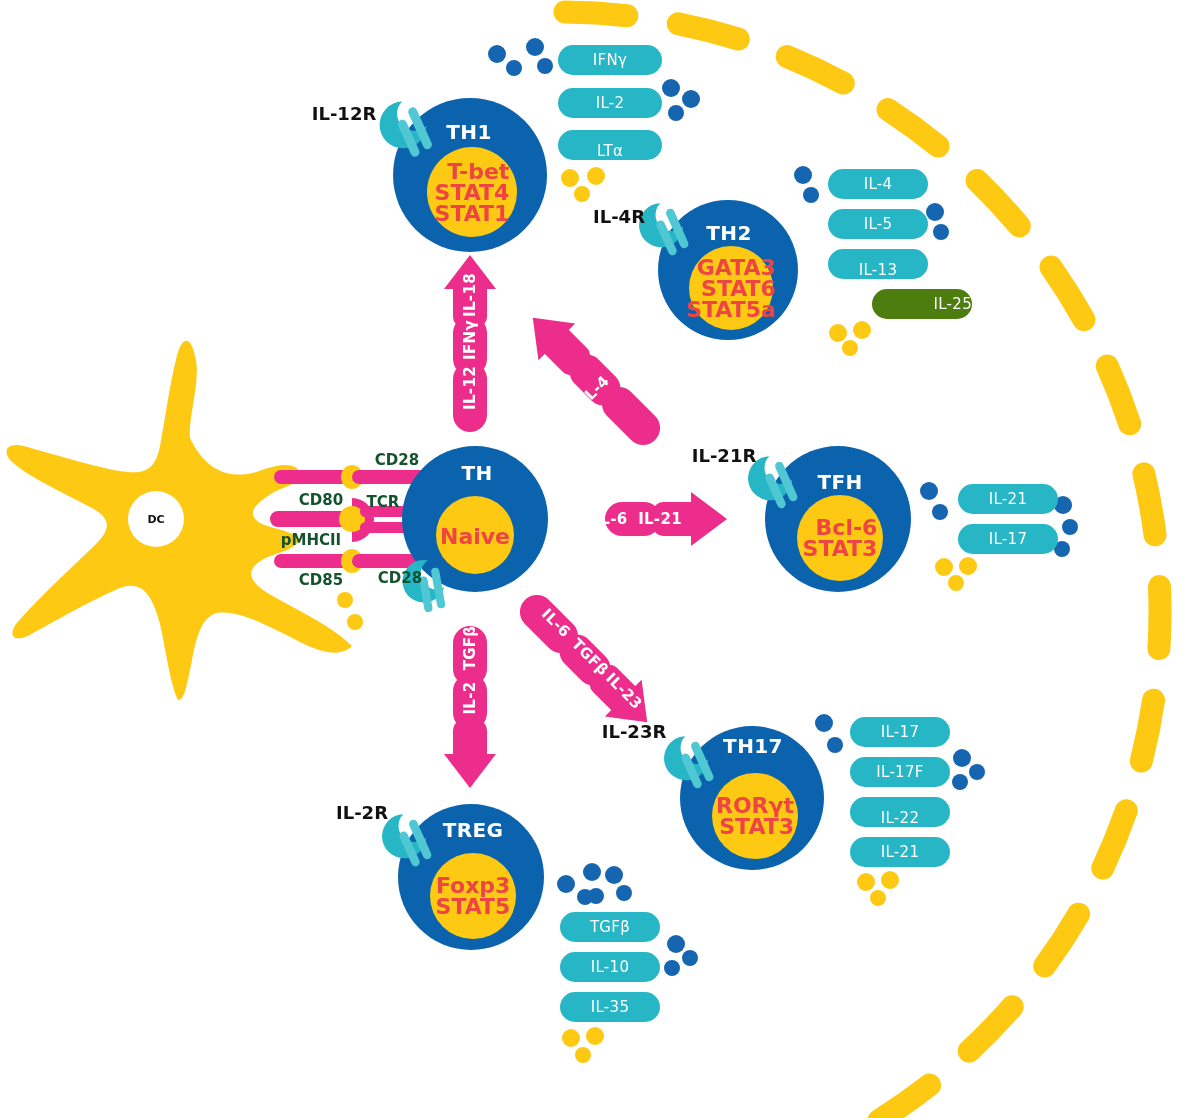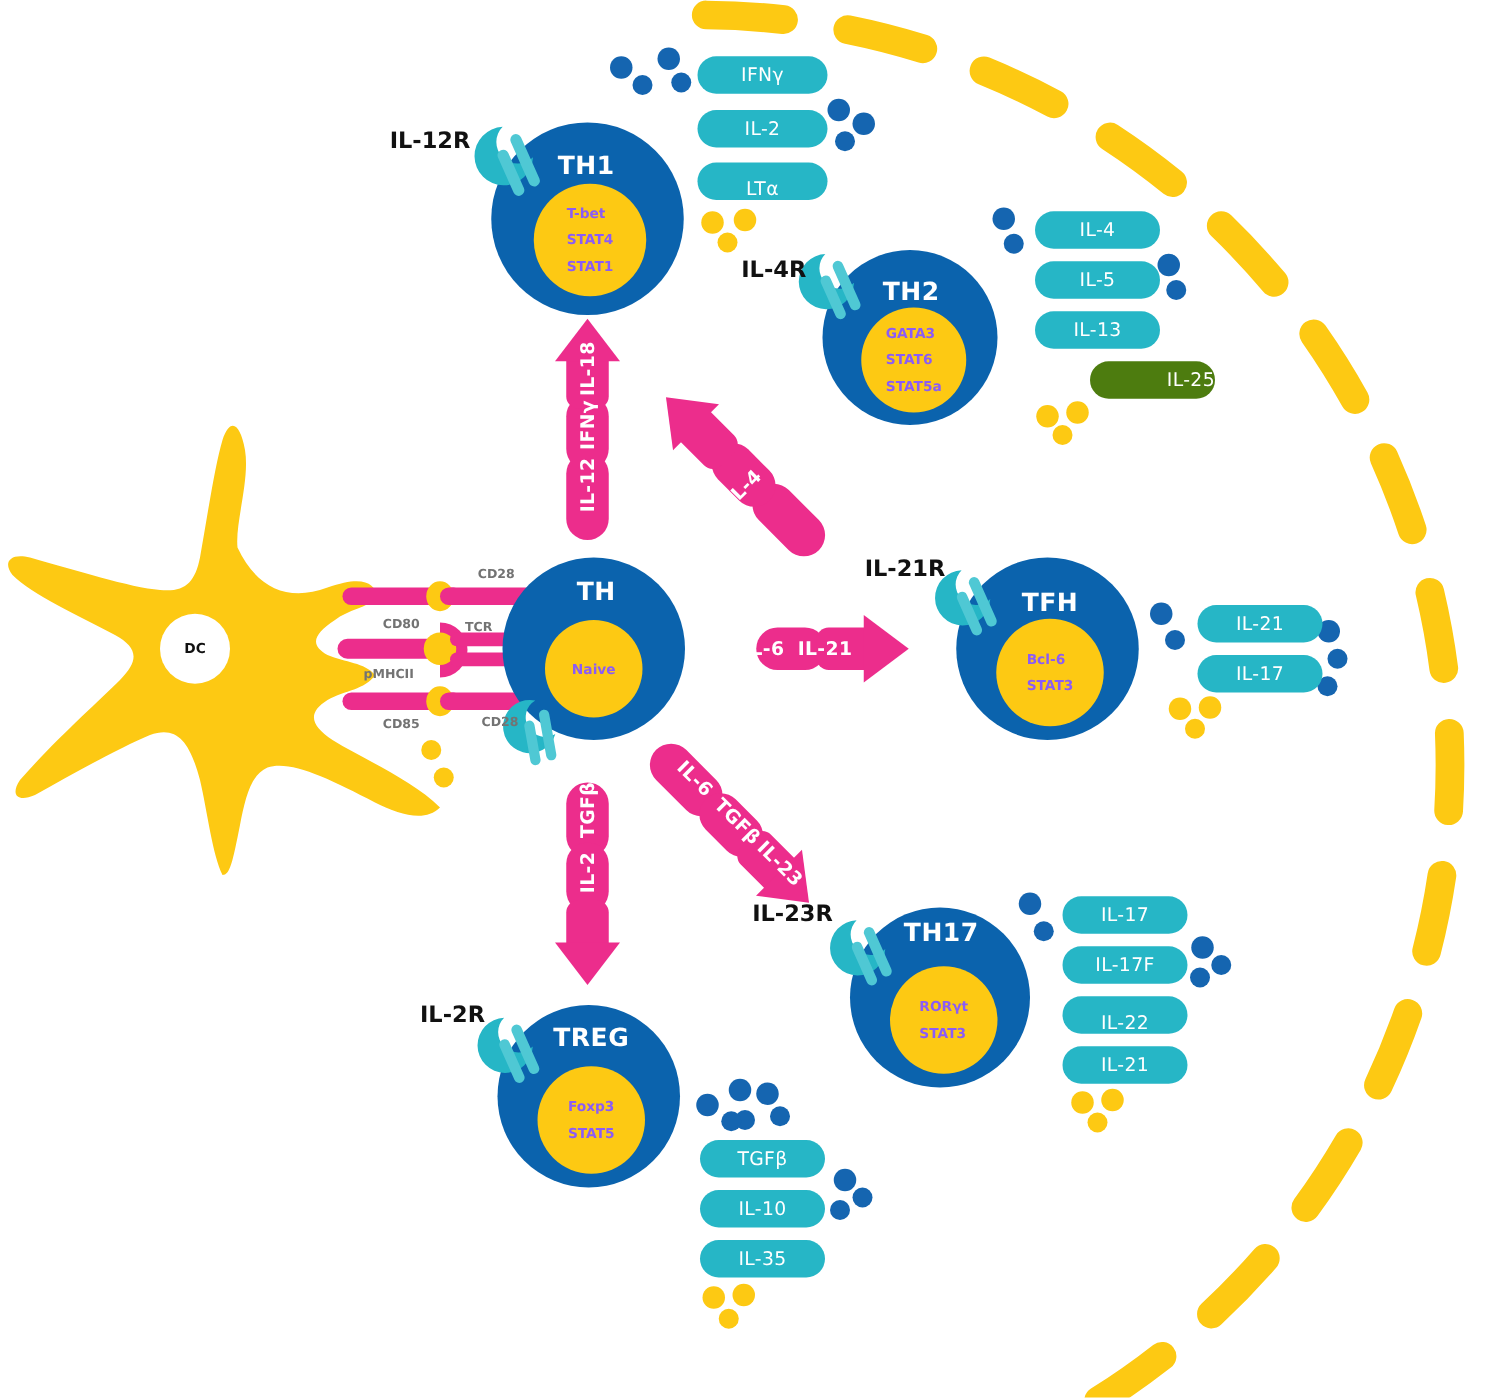--- a/index.html
+++ b/index.html
@@ -3,23 +3,23 @@
 <meta charset="utf-8">
 <style>
   html,body{margin:0;padding:0;background:#ffffff;}
   body{width:1200px;height:1118px;overflow:hidden;
        font-family:"DejaVu Sans","Liberation Sans",sans-serif;}
   #stage{position:relative;width:1200px;height:1118px;background:#fff;}
   #canvas{position:absolute;left:0;top:0;width:1200px;height:1118px;}
   .lbl{position:absolute;font-weight:bold;white-space:nowrap;
        -webkit-user-select:none;user-select:none;}
   .cell-name{font-size:20px;color:#ffffff;letter-spacing:.4px;}
-  .tf{font-size:11px;color:#8b5cf6;line-height:21px;text-align:left;}
+  .tf{font-size:22px;color:#ef4444;line-height:21px;text-align:right;}
   .recept-lbl{font-size:18px;color:#111111;}
-  .synapse-lbl{font-size:10px;color:#737373;}
+  .synapse-lbl{font-size:15px;color:#14532d;}
   .dc-lbl{font-size:11px;color:#111111;}
   .cyto-txt{font-size:15px;color:#ffffff;letter-spacing:.3px;}
   .arrow-txt{font-size:15px;color:#ffffff;letter-spacing:.3px;}
   .ctr{transform:translate(-50%,-50%);}
 </style>
 </head>
 <body>
 
 <div id="stage">
 
@@ -306,21 +306,21 @@
   </div>
   <div class="lbl arrow-txt ctr" style="left:560px;top:426px;transform:translate(-50%,-50%) rotate(-45deg)">IL-2</div>
   <div class="lbl arrow-txt ctr" style="left:595px;top:390px;transform:translate(-50%,-50%) rotate(-45deg)">IL-4</div>
   <div class="lbl arrow-txt ctr" style="left:629px;top:356px;transform:translate(-50%,-50%) rotate(-45deg)">IL-33</div>
   <div style="position:absolute;left:828px;top:169px;width:100px;height:30px;border-radius:15px;background:#26b6c6;display:flex;align-items:center;justify-content:center">
     <span class="cyto-txt">IL-4</span>
     </div>
   <div style="position:absolute;left:828px;top:209px;width:100px;height:30px;border-radius:15px;background:#26b6c6;display:flex;align-items:center;justify-content:center">
     <span class="cyto-txt">IL-5</span>
     </div>
-  <div style="position:absolute;left:828px;top:249px;width:100px;height:30px;border-radius:15px;background:#26b6c6;display:flex;align-items:center;justify-content:center">
+  <div style="position:absolute;left:828px;top:249px;width:100px;height:30px;border-radius:15px;background:#26b6c6;display:flex;align-items:flex-end;justify-content:center">
     <span class="cyto-txt">IL-13</span>
     </div>
   <div style="position:absolute;left:872px;top:289px;width:100px;height:30px;border-radius:15px;background:#4d7c0f;display:flex;align-items:center;justify-content:flex-end">
     <span class="cyto-txt">IL-25</span>
     </div>
 
   <div class="lbl recept-lbl ctr" style="left:724px;top:455px">IL-21R</div>
   <div class="lbl cell-name ctr" style="left:840px;top:482px">TFH</div>
   <div class="lbl tf ctr" style="left:840px;top:538px">
     <div>Bcl-6</div>

